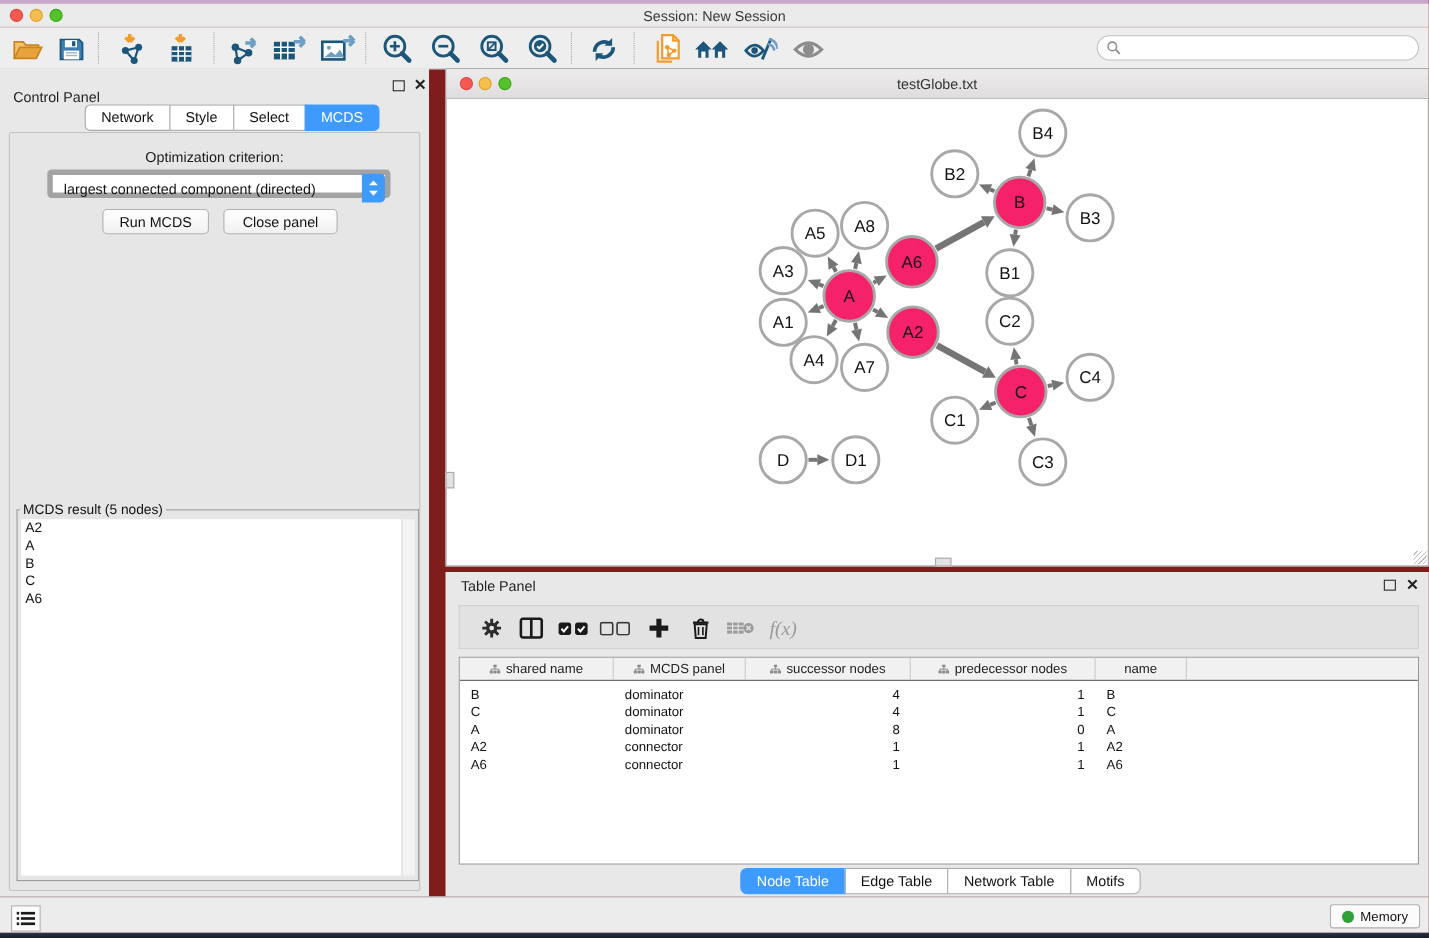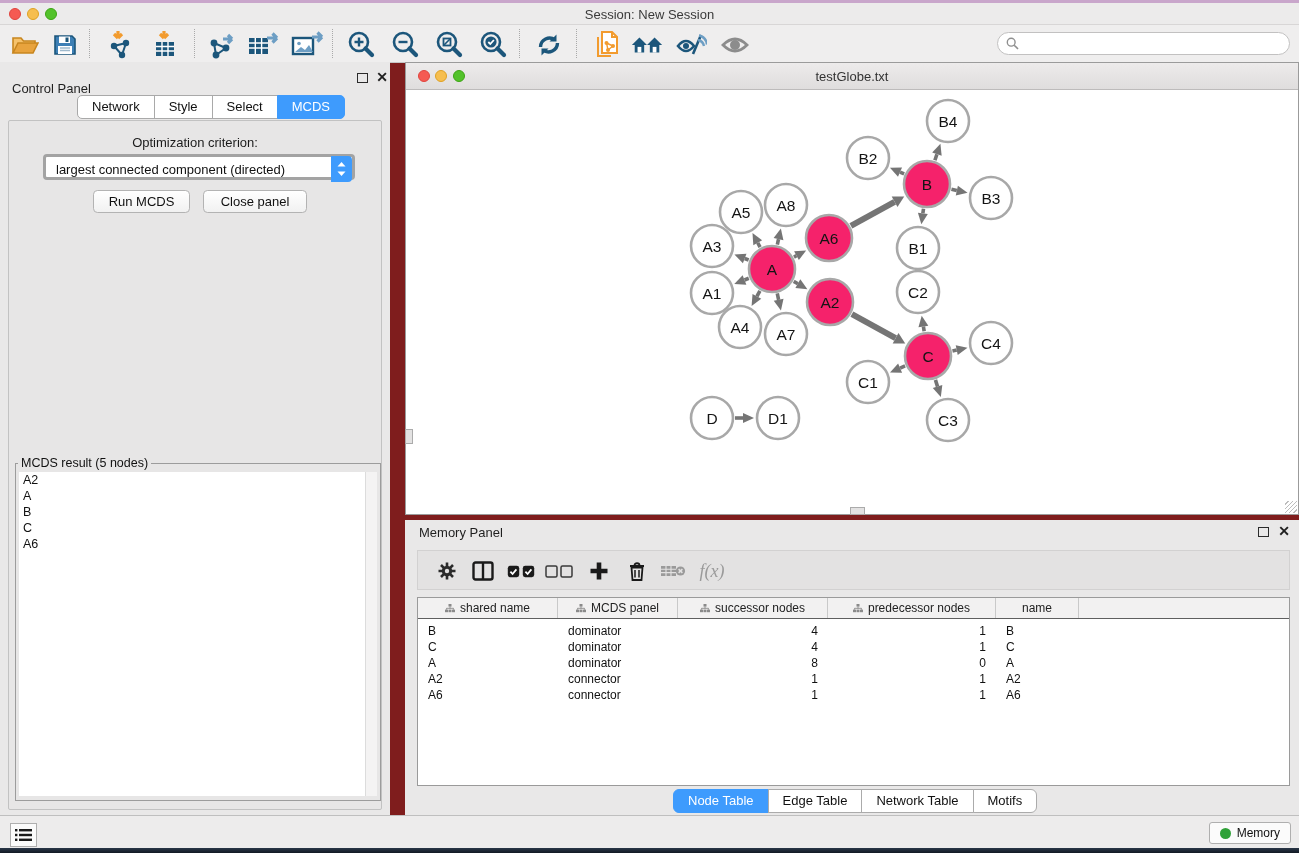--- a/index.html
+++ b/index.html
@@ -37,21 +37,21 @@
   .ctabs{position:absolute;left:77px;top:33px;display:flex;}
   .ctab{height:22px;line-height:22px;padding:0 14px;font-size:13px;background:#FFF;border:1px solid #A9A9A9;
           margin-left:-1px;color:#111;}
   .ctab:first-child{border-radius:5px 0 0 5px;margin-left:0;}
   .ctab:last-child{border-radius:0 5px 5px 0;}
   .ctab.sel{background:#3E9BFD;border-color:#3E9BFD;color:#FFF;}
   .cpanel-content{position:absolute;left:8px;top:58px;width:374px;height:690px;background:#E7E6E6;
           border:1px solid #C2C2C2;box-sizing:border-box;border-radius:2px;}
   .opt-label{position:absolute;left:0;right:0;top:14px;text-align:center;font-size:13px;color:#1B1B1B;}
   .criterion{position:absolute;left:34px;top:33px;width:312px;height:26px;background:#FFF;
-          border:3px solid #a3a3a3;border-radius:4px;box-sizing:border-box;font-size:13px;color:#111;}
+          border:5px solid #a3a3a3;border-radius:4px;box-sizing:border-box;font-size:13px;color:#111;}
   .criterion .val{position:absolute;left:10px;top:5px;}
   .stepper{position:absolute;right:0px;top:-1px;width:21px;height:26px;background:#3E9BFD;
           border-radius:0 4px 4px 0;}
   .stepper svg{position:absolute;left:4px;top:4px;}
   .macbtn{position:absolute;height:23px;background:linear-gradient(#FFFFFF,#F1F1F1);border:1px solid #B3B3B3;
           border-radius:4.5px;font-size:13px;color:#111;font-family:inherit;box-sizing:border-box;}
   .mcds-fieldset{position:absolute;left:6px;top:335px;width:366px;height:345px;border:1px solid #9C9C9C;
           margin:0;padding:0;box-sizing:border-box;background:#E7E6E6;}
   .mcds-fieldset legend{font-size:12.5px;color:#111;margin-left:2px;padding:0 3px;}
   .mcds-list{position:absolute;left:3px;top:2px;right:15px;bottom:4px;background:#FFF;overflow:hidden;}
@@ -467,21 +467,21 @@
           <circle cx="372" cy="329" r="21" fill="#FFFFFF" stroke="#A8A8A8" stroke-width="2.6"></circle>
           <text x="372" y="334.5" text-anchor="middle" font-size="15.5" fill="#141414" font-family="&quot;Liberation Sans&quot;,&quot;DejaVu Sans&quot;,sans-serif">D1</text>
         </g>
       </svg>
     <div class="grip-left"></div>
     <div class="grip-bottom"></div>
     <div class="grip-corner"></div>
   </div>
 
   <div class="tpanel">
-    <div class="phead-title" style="left:14px;top:5px">Memory Panel</div>
+    <div class="phead-title" style="left:14px;top:5px">Table Panel</div>
     <button class="float-btn" style="left:853px;top:7px"></button>
     <button class="close-btn" style="left:872px;top:4px">✕</button>
 
     <div class="ttoolbar">
       <button class="tti" style="left:14px">
         <svg width="20" height="20" viewBox="0 0 20 20">
           <g fill="#2B2B2B">
             <circle cx="10" cy="10" r="5.2"></circle>
             <g stroke="#2B2B2B" stroke-width="2.6">
               <path d="M10 1.5 v4 M10 14.5 v4 M1.5 10 h4 M14.5 10 h4"></path>

